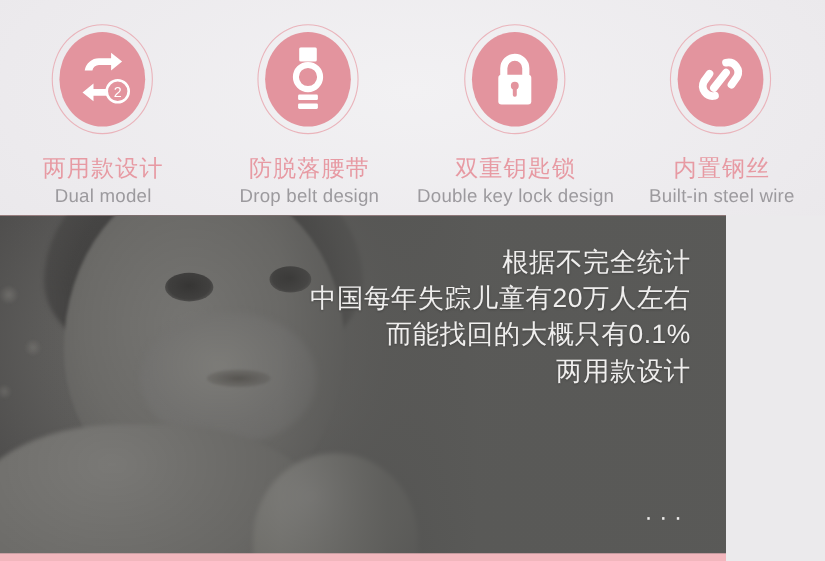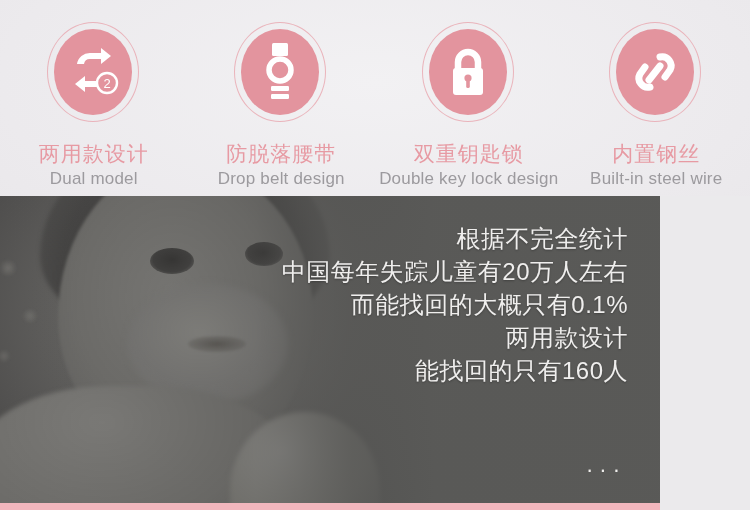--- a/index.html
+++ b/index.html
@@ -322,21 +322,20 @@
       <span class="ph-shoulder"></span>
       <span class="ph-pattern"></span>
     </div>
     <div class="photo-veil"></div>
 
     <div class="banner-text">
       <span class="line">根据不完全统计</span>
       <span class="line">中国每年失踪儿童有20万人左右</span>
       <span class="line">而能找回的大概只有0.1%</span>
       <span class="line">两用款设计</span>
-      <span class="line">能找回的只有160人</span>
     </div>
 
     <div class="banner-ellipsis">···</div>
 
     <div class="bottom-rule"></div>
   </section>
 
 </div>
 
 </body></html>

